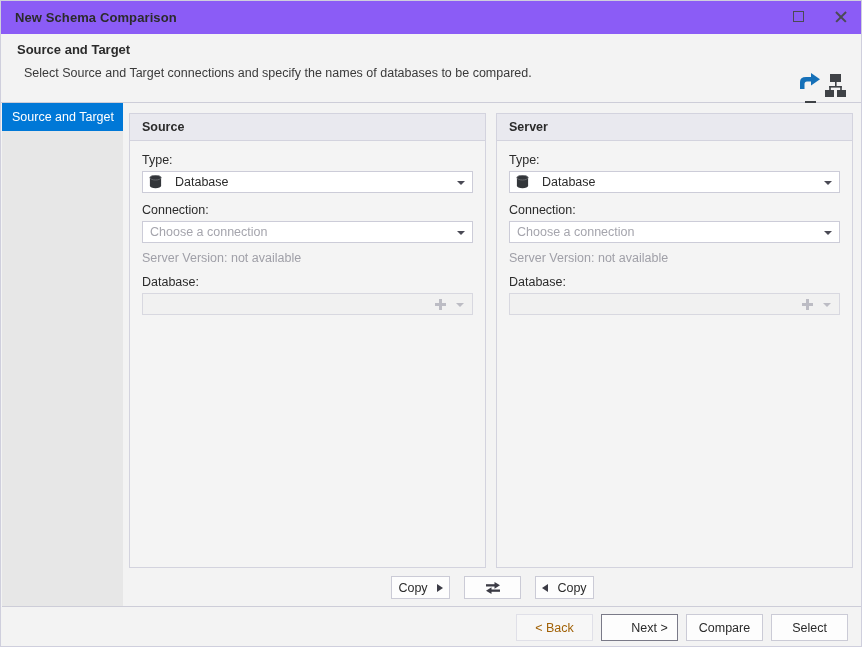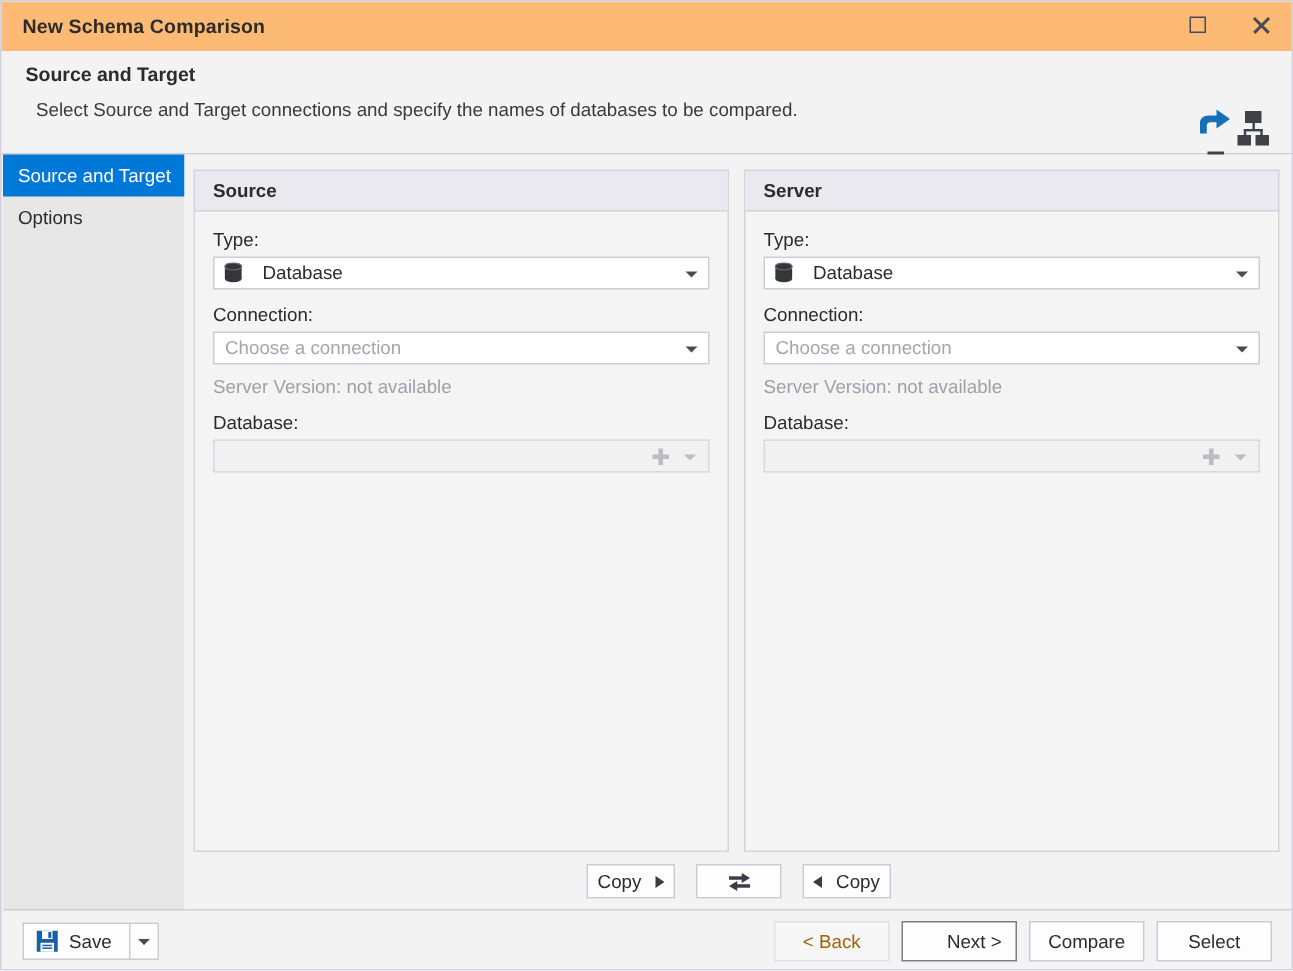--- a/index.html
+++ b/index.html
@@ -20,21 +20,21 @@
     box-sizing: border-box;
     overflow: hidden;
   }
 
   
   .titlebar {
     position: absolute;
     left: 0; top: 0;
     width: 862px;
     height: 33px;
-    background: #fdba74;
+    background: #8b5cf6;
     box-sizing: border-box;
   }
   .titlebar-text {
     position: absolute;
     left: 14px;
     top: 9px;
     font-size: 13px;
     font-weight: bold;
     color: #2b2b2b;
     letter-spacing: 0.1px;
@@ -399,23 +399,20 @@
       <g fill="#1570b8">
         <path d="M52 37 L52 44 Q52 49 46 49 L38 49 L38 44.5 L45 44.5 Q47.5 44.5 47.5 42 L47.5 37 Z"></path>
         <path d="M41 40.4 L32 46.7 L41 53 Z"></path>
       </g>
     </svg>
   </div>
 
   <div class="sidebar">
     <div class="nav-item selected">
       <span>Source and Target</span>
-    </div>
-    <div class="nav-item">
-      <span>Options</span>
     </div>
   </div>
 
   <div class="content">
 
     <div class="panel panel-source">
       <div class="panel-head">
         <span class="panel-head-text">Source</span>
       </div>
       <div class="panel-body">
@@ -506,36 +503,20 @@
       <div class="btn btn-copy">
         <span class="tri-left"></span>
         <span>Copy</span>
       </div>
     </div>
 
   </div>
 
   <div class="footer">
 
-    <div class="save-group">
-      <div class="btn btn-save">
-        <svg width="15" height="15" viewBox="0 0 15 15">
-          <rect x="0.5" y="0.5" width="14" height="14" fill="#1b5fa8"></rect>
-          <rect x="4" y="0.5" width="7" height="5.5" fill="#ffffff"></rect>
-          <rect x="8.2" y="1.3" width="2" height="4" fill="#1b5fa8"></rect>
-          <rect x="3" y="8.5" width="9" height="6" fill="#ffffff"></rect>
-          <rect x="4.2" y="9.8" width="6.6" height="1" fill="#1b5fa8"></rect>
-          <rect x="4.2" y="11.6" width="6.6" height="1" fill="#1b5fa8"></rect>
-        </svg>
-        <span>Save</span>
-      </div>
-      <div class="btn btn-save-arrow">
-        <span class="save-caret"></span>
-      </div>
-    </div>
 
     <div class="footer-right">
       <div class="btn btn-nav disabled">
         <span>&lt; Back</span>
       </div>
       <div class="btn btn-nav default">
         <span>Next &gt;</span>
       </div>
       <div class="btn btn-nav">
         <span>Compare</span>

